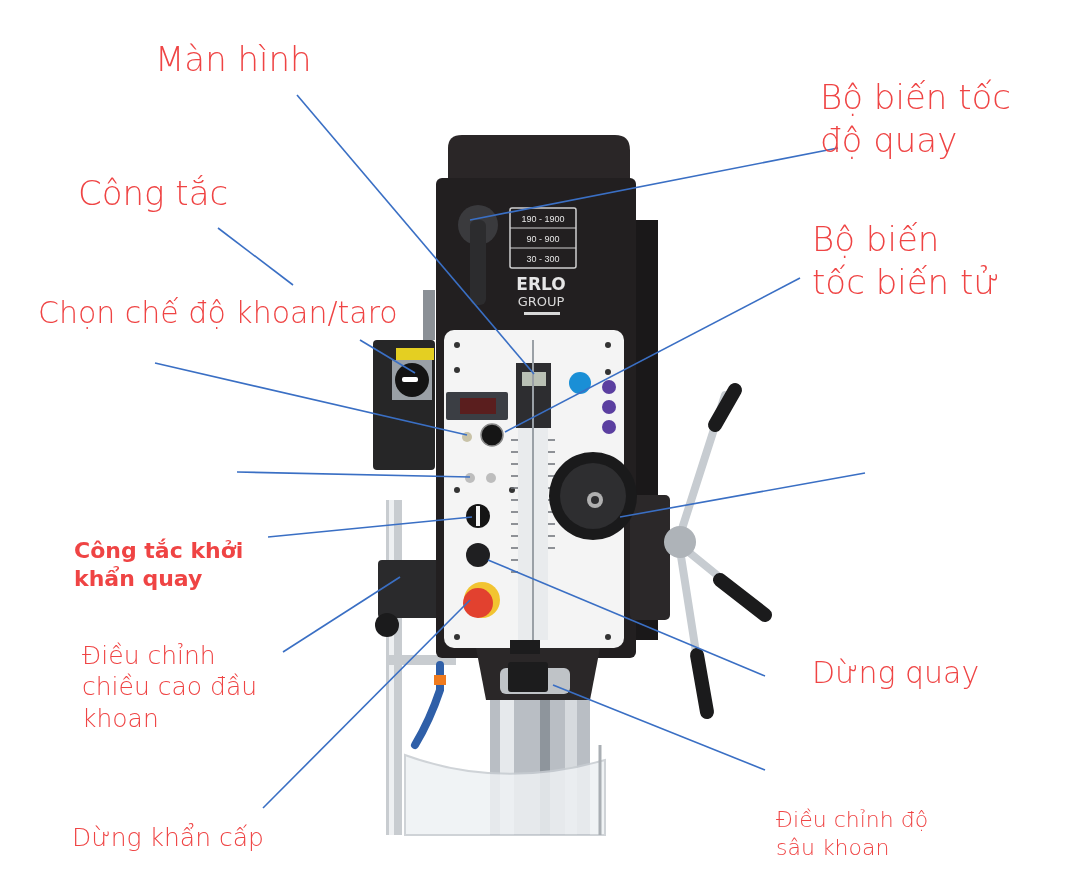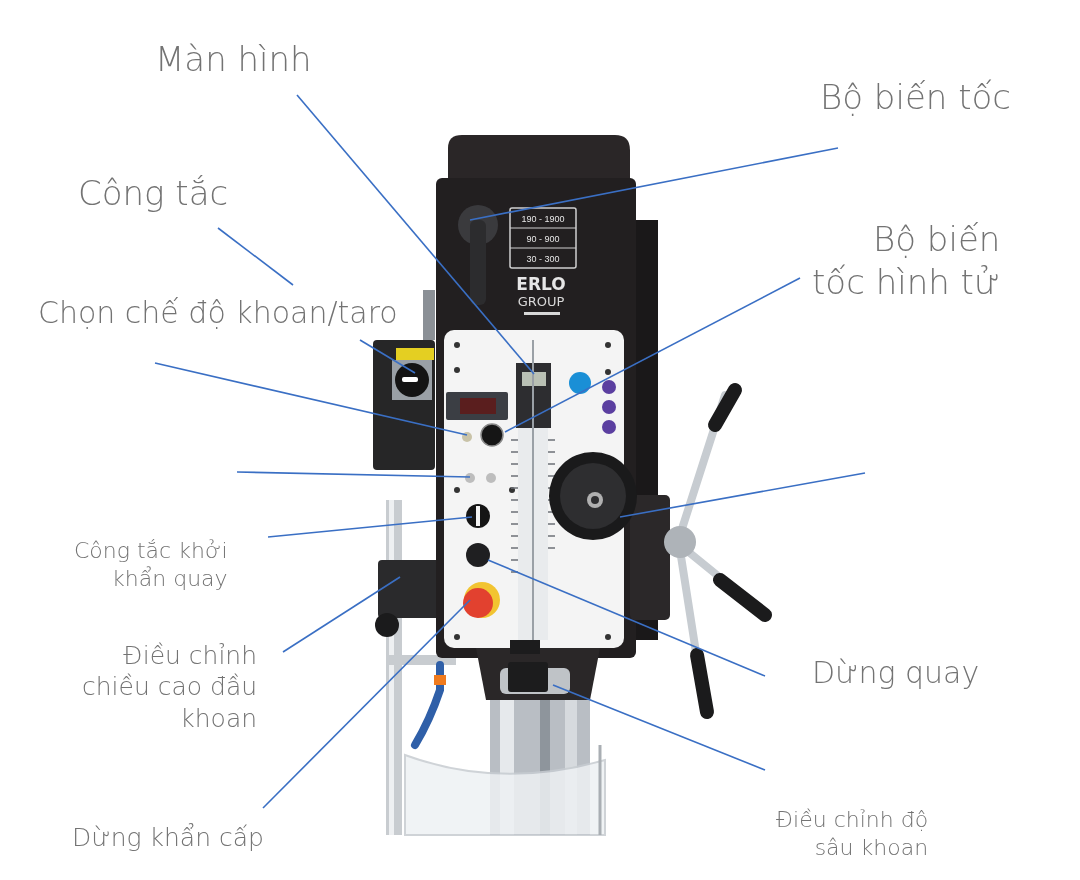--- a/index.html
+++ b/index.html
@@ -1,19 +1,19 @@
 <!DOCTYPE html>
 <html><head>
 <meta charset="utf-8">
 <style>
   html, body { margin:0; padding:0; background:#ffffff; }
   #stage { position:relative; width:1080px; height:880px; overflow:hidden; background:#ffffff;
            font-family:"DejaVu Sans","Liberation Sans",sans-serif; color:#111; }
   svg.machine, svg.leaders { position:absolute; left:0; top:0; }
-  .label { position:absolute; text-align:right; line-height:1.25; font-weight:300; white-space:nowrap; color:#737373; }
+  .label { position:absolute; text-align:left; line-height:1.25; font-weight:300; white-space:nowrap; color:#ef4444; }
   .l-xl { font-size:38px; }
   .l-lg { font-size:34px; }
   .l-md { font-size:30px; }
   .l-sm { font-size:25px; }
   .l-xs { font-size:22px; }
 </style>
 </head>
 <body>
 
 <div id="stage">
@@ -189,38 +189,39 @@
       <line x1="765" y1="770" x2="553" y2="685"></line>
     </g>
   </svg>
 
   <div class="label l-lg" style="left:155px; top:38px;">
     <span>Màn hình</span>
   </div>
 
   <div class="label l-lg" style="left:820px; top:76px;">
     <div>Bộ biến tốc</div>
+    <div>độ quay</div>
   </div>
 
   <div class="label l-lg" style="left:78px; top:172px;">
     <span>Công tắc</span>
   </div>
 
   <div class="label l-lg" style="left:812px; top:218px;">
     <div>Bộ biến</div>
-    <div>tốc hình tử</div>
+    <div>tốc biến tử</div>
   </div>
 
   <div class="label l-md" style="left:20px; top:294px;margin-left:18px;">
     <span>Chọn chế độ khoan/taro</span>
   </div>
 
 
 
-  <div class="label l-xs" style="left:74px; top:537px;">
+  <div class="label l-xs" style="left:74px; top:537px;font-weight:bold;">
     <div>Công tắc khởi</div>
     <div>khẩn quay</div>
   </div>
 
   <div class="label l-sm" style="left:82px; top:640px;">
     <div>Điều chỉnh</div>
     <div>chiều cao đầu</div>
     <div>khoan</div>
   </div>
 

